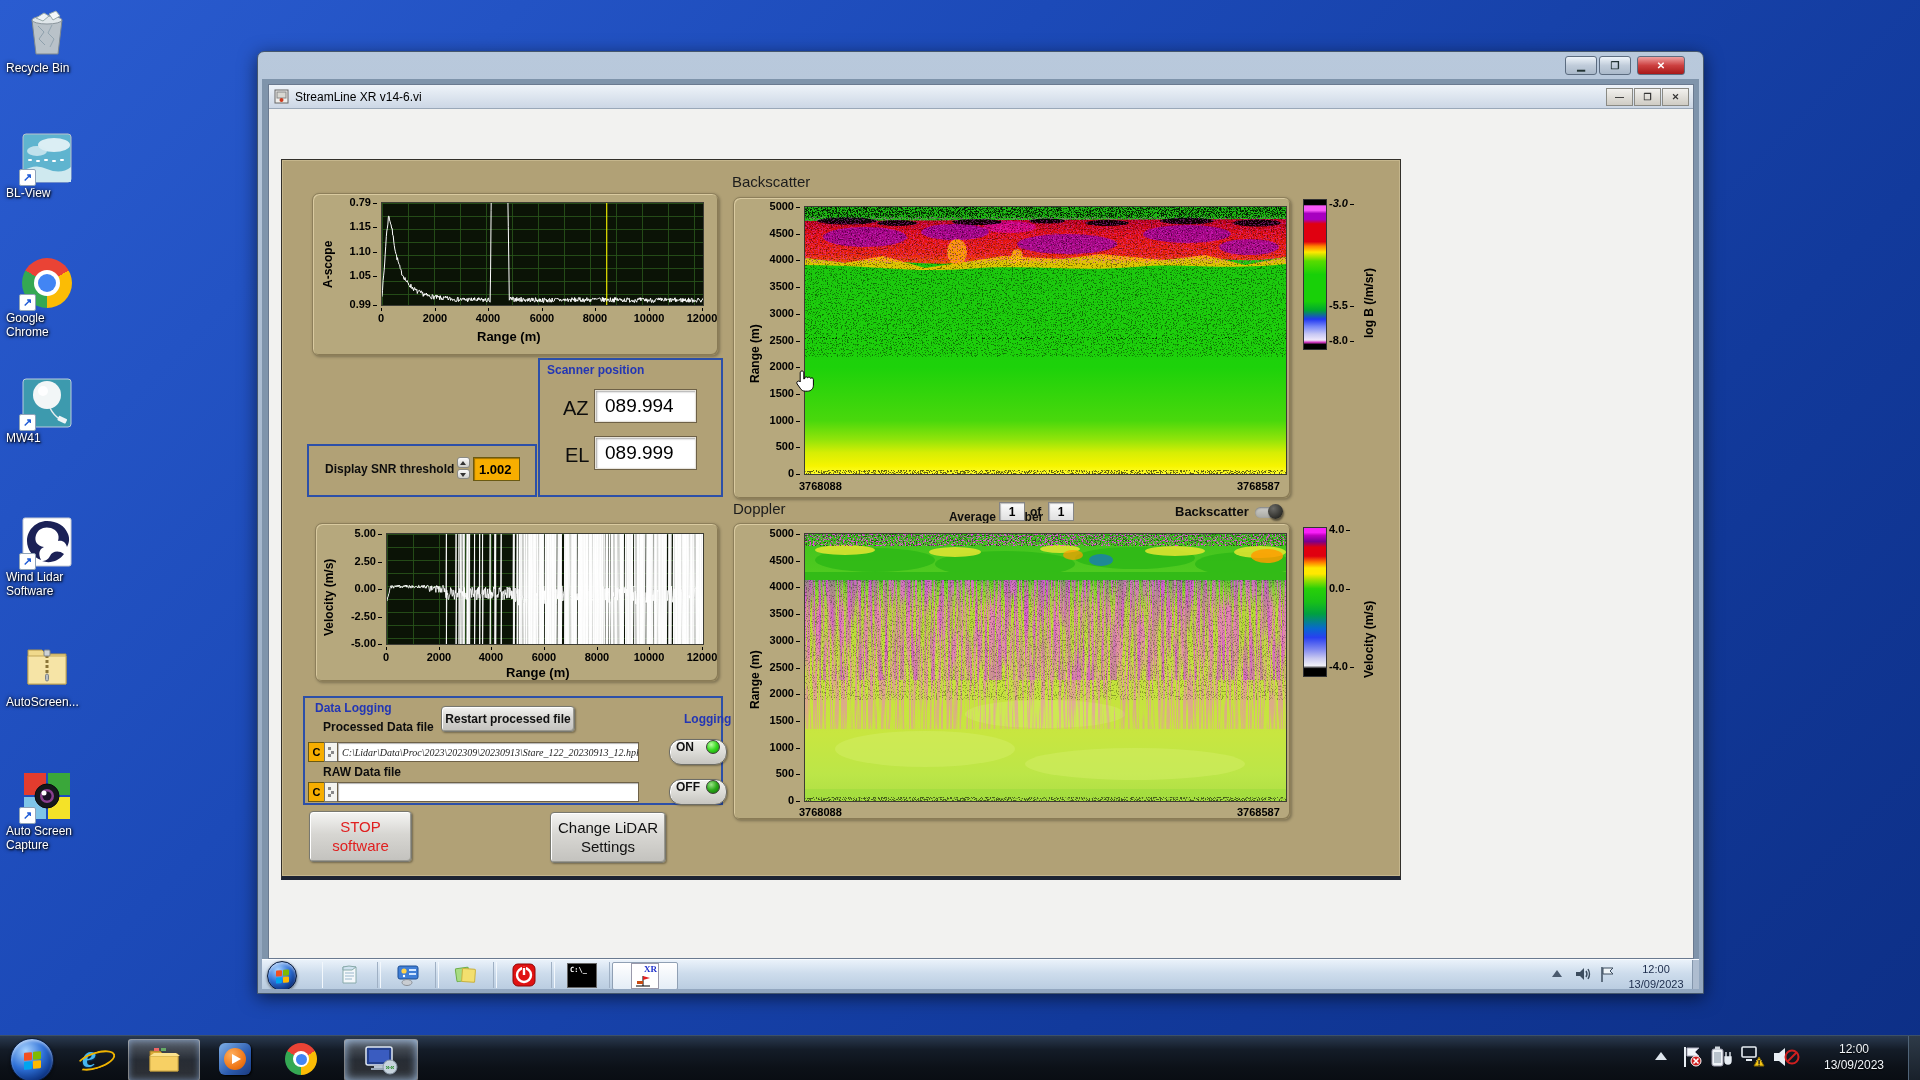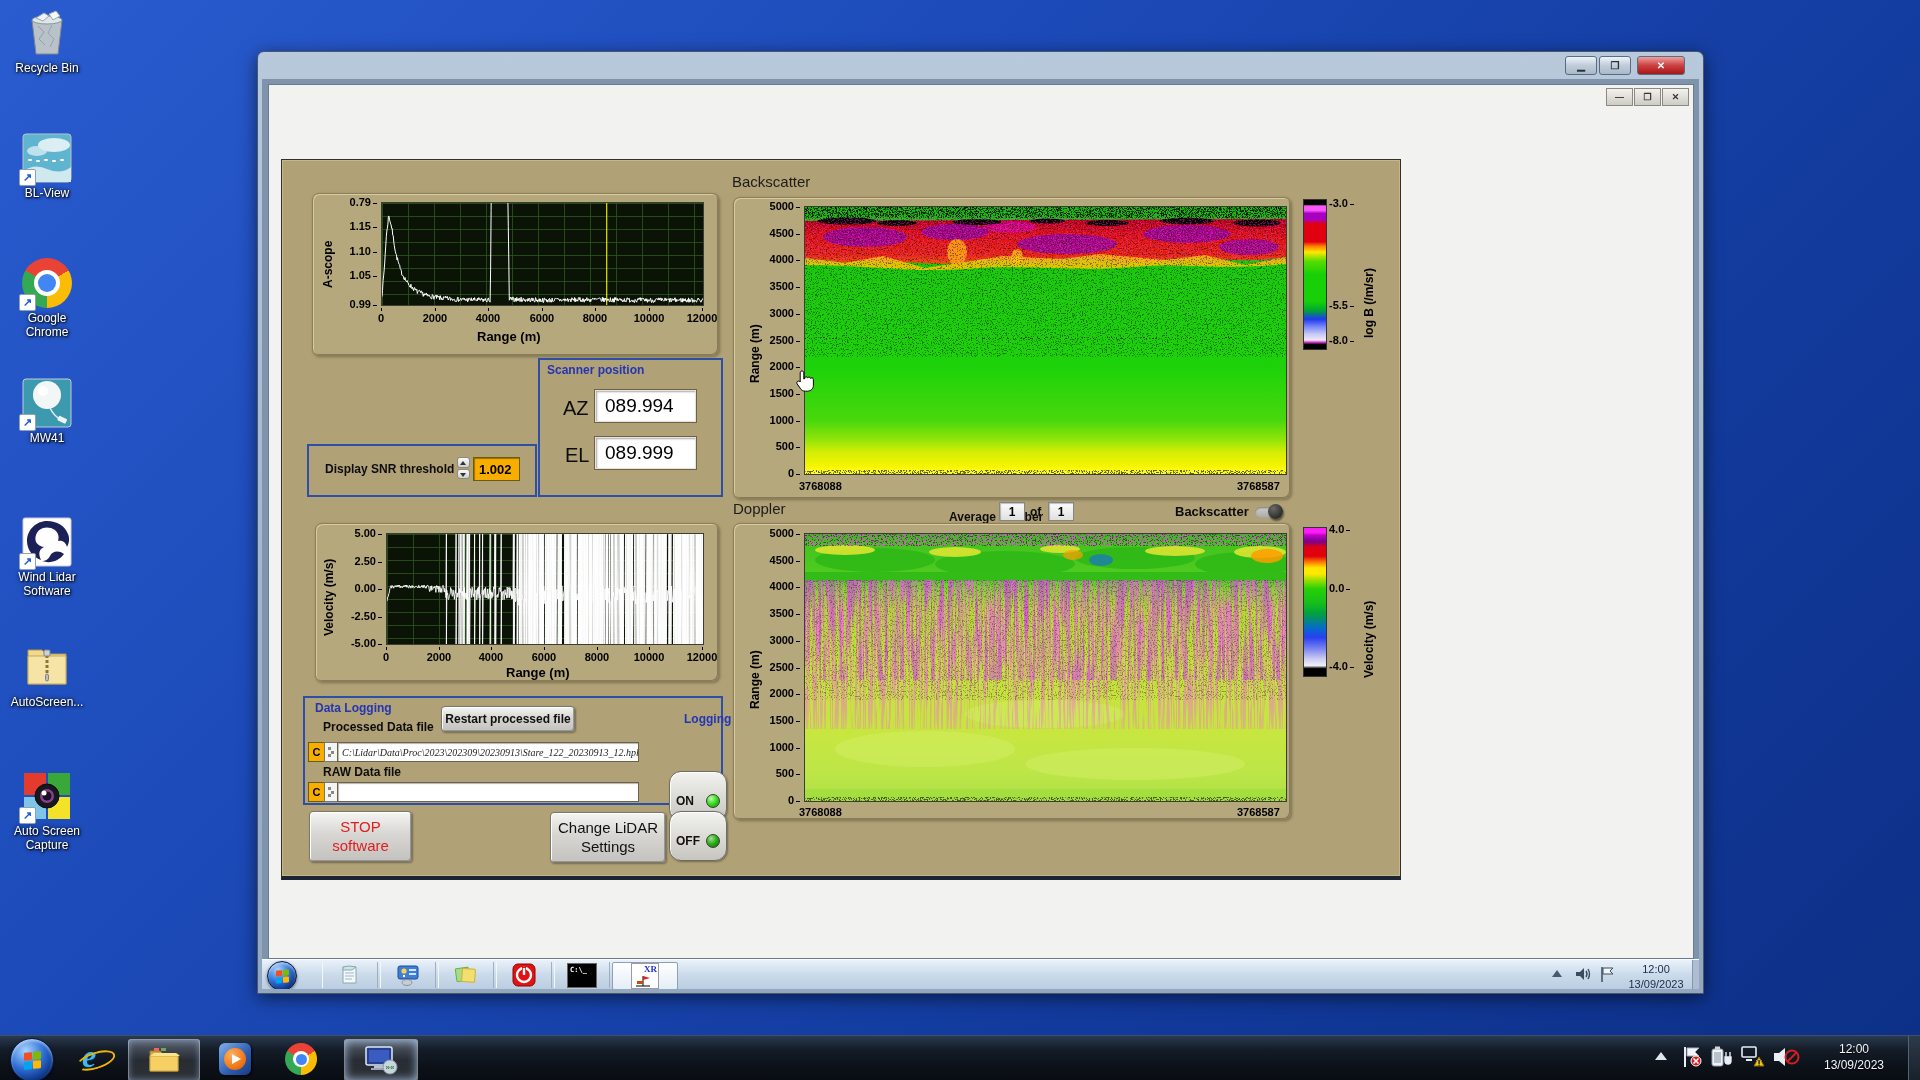--- a/index.html
+++ b/index.html
@@ -1,20 +1,20 @@
 <!DOCTYPE html>
 <html><head>
 <meta charset="utf-8">
 <style>
   html,body{margin:0;padding:0;background:#000;}
   #stage{position:relative;width:1920px;height:1080px;overflow:hidden;
     background:linear-gradient(135deg,#2a5cd0 0%,#1c4ab8 35%,#123a9c 70%,#0d2f86 100%);
     font-family:"Liberation Sans",sans-serif;}
   
-  .dicon{position:absolute;width:82px;text-align:center;cursor:pointer;}
+  .dicon{position:absolute;width:82px;cursor:pointer;}
   .dicon .lbl{margin-top:3px;font:12px "Liberation Sans",sans-serif;color:#fff;
     text-shadow:1px 1px 2px #000,0 0 4px #000;line-height:1.2;}
   .ico{position:relative;width:50px;height:50px;margin:0 auto;}
   .scut{position:absolute;left:-3px;bottom:-3px;width:15px;height:15px;background:#fff;
     border:1px solid #8fa3b8;border-radius:2px;display:flex;align-items:center;justify-content:center;
     font:bold 11px "Liberation Sans",sans-serif;color:#1e5ad6;}
   
   #rdpwin{position:absolute;left:257px;top:51px;width:1445px;height:941px;
     background:linear-gradient(#b9c9dc,#93a7bf);border:1px solid #46586e;border-radius:7px 7px 0 0;
     box-shadow:0 4px 18px rgba(0,0,0,.55);}
@@ -73,22 +73,22 @@
     display:flex;align-items:center;justify-content:center;color:#000;}
   .spin{position:absolute;width:13px;height:22px;display:flex;flex-direction:column;gap:1px;cursor:pointer;}
   .spin i{flex:1;background:linear-gradient(#fbfbfb,#cfcfcb);border:1px solid #8a8a84;border-radius:3px;position:relative;}
   .spin i::after{content:"";position:absolute;left:2px;border-left:3px solid transparent;border-right:3px solid transparent;}
   .spin i.up::after{top:3px;border-bottom:4px solid #333;}
   .spin i.dn::after{top:3px;border-top:4px solid #333;}
   .led{position:absolute;border-radius:50%;border:1px solid #4a4a42;
     background:radial-gradient(circle at 35% 30%,#c9ffb2,#46e428 45%,#17a40e 80%,#0b7a05);}
   .onoff{position:absolute;border-radius:12px;background:linear-gradient(#f3f3ef,#c6c5c0);
     border:1px solid #6d6d66;box-shadow:inset 1px 1px 0 #fff,1px 1px 2px rgba(0,0,0,.35);
-    display:flex;align-items:flex-end;justify-content:space-between;padding:12px 6px;
-    font:bold 12px "Liberation Sans",sans-serif;color:#111;cursor:pointer;margin-top:32px;}
+    display:flex;align-items:flex-start;justify-content:space-between;padding:0 6px;
+    font:bold 12px "Liberation Sans",sans-serif;color:#111;cursor:pointer;}
   .lens{width:12px;height:12px;border-radius:50%;border:1px solid #3d3d37;
     background:radial-gradient(circle at 35% 30%,#baffa2,#35d81e 50%,#128c08);}
   .cbar{position:absolute;width:22px;border:1px solid #333;cursor:pointer;}
   .pathfield{position:absolute;background:#fff;border:1px solid #6e6147;
     box-shadow:inset 1px 1px 1px rgba(0,0,0,.3);font:italic 10px "Liberation Serif",serif;
     display:flex;align-items:center;padding-left:4px;color:#222;white-space:nowrap;overflow:hidden;}
   .cbox{position:absolute;background:#f7ae00;border:1px solid #6b5a12;display:flex;align-items:center;
     justify-content:center;font:bold 11px "Liberation Sans",sans-serif;color:#000;}
   .bbox{position:absolute;background:#f4f4f0;border:1px solid #77776f;display:flex;align-items:center;justify-content:center;cursor:pointer;}
   
@@ -218,20 +218,28 @@
   </div>
 
   <div id="rdpwin">
     <div class="capbtn" style="right:106px;width:30px;">▁</div>
     <div class="capbtn" style="right:72px;width:30px;">❐</div>
     <div class="capbtn close" style="right:18px;width:46px;">✕</div>
 
     <div id="rdpclient">
 
       <div id="appwin">
+        <div id="apptitle">
+          <svg width="15" height="15" viewBox="0 0 15 15" style="margin:0 6px 0 5px;">
+              <rect x="1" y="1" width="13" height="13" fill="#efefec" stroke="#666"></rect>
+              <rect x="3" y="3" width="9" height="6" fill="#d8d8d2" stroke="#888"></rect>
+              <circle cx="7.5" cy="11" r="2" fill="#cc3b1e"></circle>
+            </svg>
+          <span>StreamLine XR v14-6.vi</span>
+        </div>
         <div class="appbtn" style="right:60px;">—</div>
         <div class="appbtn" style="right:32px;">❐</div>
         <div class="appbtn" style="right:4px;">✕</div>
 
 
         <div id="panel">
 
           <div class="bezel" id="ascope-bezel" style="left:30px;top:33px;width:405px;height:161px;">
             <div class="vlab" style="left:8px;top:34px;height:60px;">A-scope</div>
             <div class="plot" id="ascope-plot" style="left:68px;top:8px;width:321px;height:102px;">
@@ -419,21 +427,21 @@
               <span class="tick ytk" style="right: 490px; top: 82px; width: 36px; text-align: right;">3500</span>
               <span class="tick ytk" style="right: 490px; top: 109px; width: 36px; text-align: right;">3000</span>
               <span class="tick ytk" style="right: 490px; top: 136px; width: 36px; text-align: right;">2500</span>
               <span class="tick ytk" style="right: 490px; top: 162px; width: 36px; text-align: right;">2000</span>
               <span class="tick ytk" style="right: 490px; top: 189px; width: 36px; text-align: right;">1500</span>
               <span class="tick ytk" style="right: 490px; top: 216px; width: 36px; text-align: right;">1000</span>
               <span class="tick ytk" style="right: 490px; top: 242px; width: 36px; text-align: right;">500</span>
               <span class="tick ytk" style="right: 490px; top: 269px; width: 36px; text-align: right;">0</span>
             </div>
           <div class="cbar" style="left:1021px;top:39px;height:149px;background:linear-gradient(to bottom,#000 0 3%,#f858f8 4% 7%,#a800c0 9% 13%,#e00010 16% 28%,#ff8000 31%,#ffe800 35%,#58dc00 41%,#18d008 50% 68%,#00a830 74%,#2038f0 80%,#7888f8 85%,#c8c8f4 90%,#efe8fa 94%,#d838c8 95.5%,#000 97% 100%);"></div>
-          <div class="tick ytk" style="left:1047px;top:37px;">-3.0</div>
+          <div class="tick ytk" style="left:1047px;top:37px;font-style:italic;">-3.0</div>
           <div class="tick ytk" style="left:1047px;top:139px;">-5.5</div>
           <div class="tick ytk" style="left:1047px;top:174px;">-8.0</div>
           <div class="vlab" style="left:1080px;top:58px;height:120px;">log B (/m/sr)</div>
 
           <div class="clab" style="left:451px;top:340px;font-weight:normal;font-size:15px;color:#1c1c1c;">Doppler</div>
           <div class="clab" style="left:624px;top:350px;margin-left:43px;">Average number</div>
           <div class="gfield" style="left:717px;top:342px;width:24px;height:17px;">1</div>
           <div class="clab" style="left:748px;top:345px;">of</div>
           <div class="gfield" style="left:766px;top:342px;width:24px;height:17px;">1</div>
           <div class="clab" style="left:893px;top:344px;font-size:13px;">Backscatter</div>

